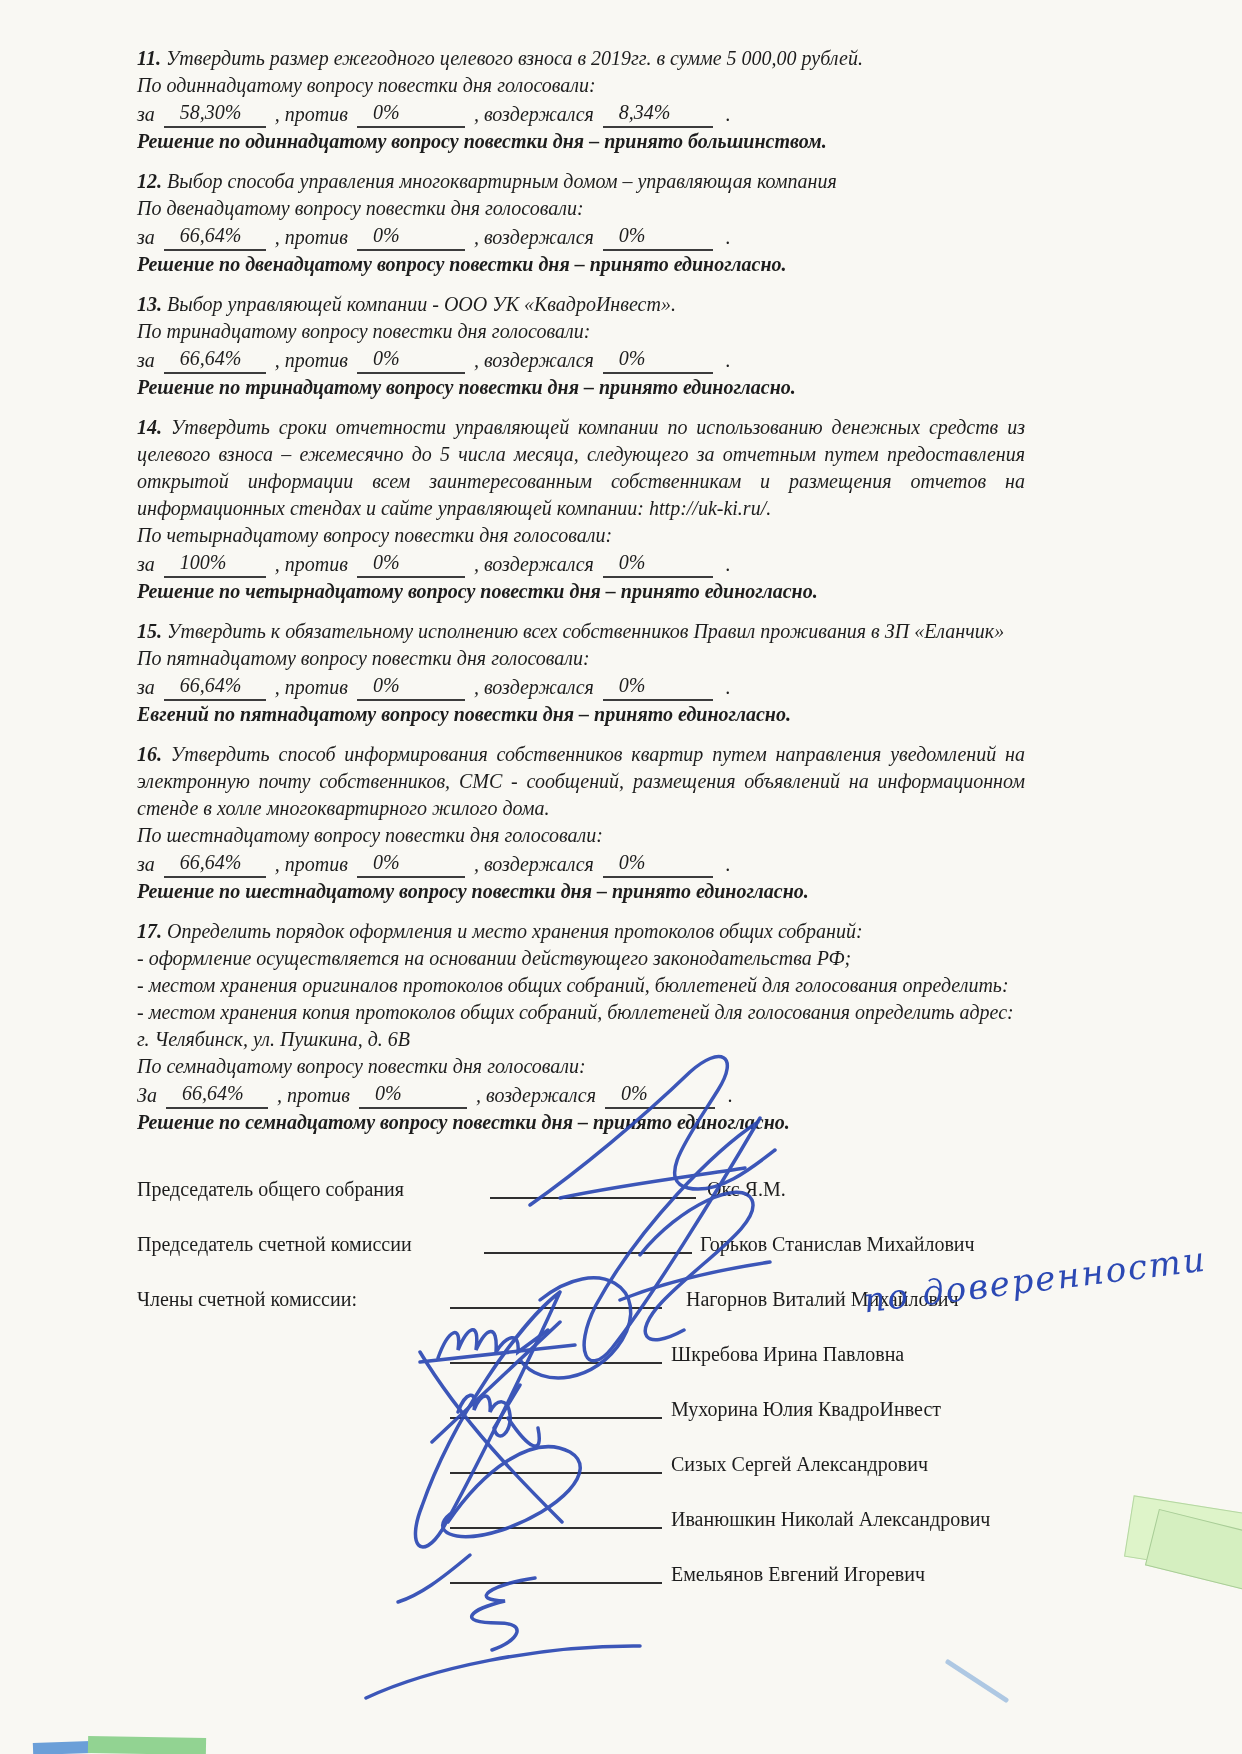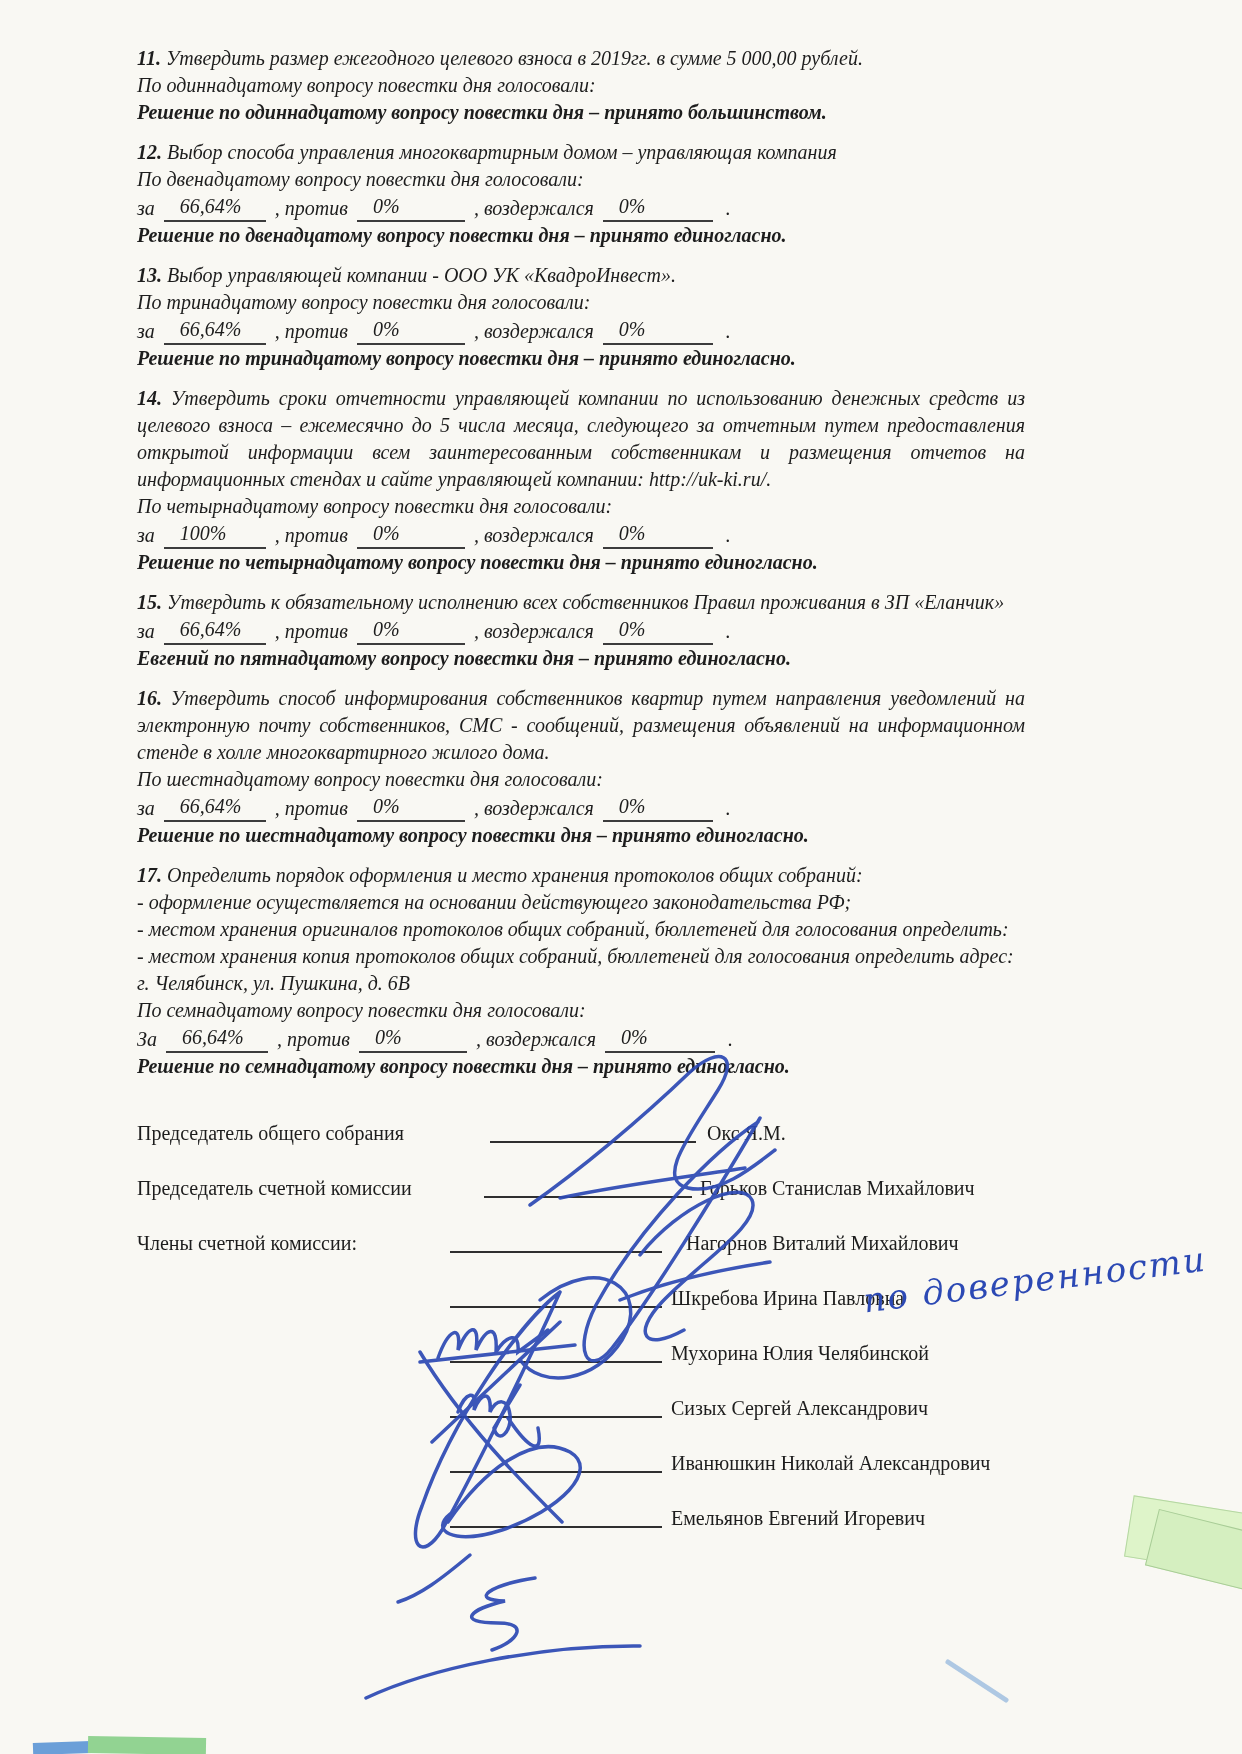--- a/index.html
+++ b/index.html
@@ -55,20 +55,23 @@
 </head>
 <body>
 
 <div class="page">
 
   <div class="content">
 
     <div class="sec">
       <p><b class="num">11.</b> <span>Утвердить размер ежегодного целевого взноса в 2019гг. в сумме 5 000,00 рублей.</span></p>
       <div>По одиннадцатому вопросу повестки дня голосовали:</div>
+      <div class="vote">
+        <span>за</span><span class="vv w1">58,30%</span><span>, против</span><span class="vv w2">0%</span><span>, воздержался</span><span class="vv w3">8,34%</span><span class="vdot">.</span>
+      </div>
       <div class="res">Решение по одиннадцатому вопросу повестки дня – принято большинством.</div>
     </div>
 
     <div class="sec">
       <p><b class="num">12.</b> <span>Выбор способа управления многоквартирным домом – управляющая компания</span></p>
       <div>По двенадцатому вопросу повестки дня голосовали:</div>
       <div class="vote">
         <span>за</span><span class="vv w1">66,64%</span><span>, против</span><span class="vv w2">0%</span><span>, воздержался</span><span class="vv w3">0%</span><span class="vdot">.</span>
       </div>
       <div class="res">Решение по двенадцатому вопросу повестки дня – принято единогласно.</div>
@@ -87,20 +90,21 @@
       <p class="body-just"><b class="num">14.</b> <span>Утвердить сроки отчетности управляющей компании по использованию денежных средств из целевого взноса – ежемесячно до 5 числа месяца, следующего за отчетным путем предоставления открытой информации всем заинтересованным собственникам и размещения отчетов на информационных стендах и сайте управляющей компании: http://uk-ki.ru/.</span></p>
       <div>По четырнадцатому вопросу повестки дня голосовали:</div>
       <div class="vote">
         <span>за</span><span class="vv w1">100%</span><span>, против</span><span class="vv w2">0%</span><span>, воздержался</span><span class="vv w3">0%</span><span class="vdot">.</span>
       </div>
       <div class="res">Решение по четырнадцатому вопросу повестки дня – принято единогласно.</div>
     </div>
 
     <div class="sec">
       <p><b class="num">15.</b> <span>Утвердить к обязательному исполнению всех собственников Правил проживания в ЗП «Еланчик»</span></p>
+      <div>По пятнадцатому вопросу повестки дня голосовали:</div>
       <div class="vote">
         <span>за</span><span class="vv w1">66,64%</span><span>, против</span><span class="vv w2">0%</span><span>, воздержался</span><span class="vv w3">0%</span><span class="vdot">.</span>
       </div>
       <div class="res">Евгений по пятнадцатому вопросу повестки дня – принято единогласно.</div>
     </div>
 
     <div class="sec">
       <p class="body-just"><b class="num">16.</b> <span>Утвердить способ информирования собственников квартир путем направления уведомлений на электронную почту собственников, СМС - сообщений, размещения объявлений на информационном стенде в холле многоквартирного жилого дома.</span></p>
       <div>По шестнадцатому вопросу повестки дня голосовали:</div>
       <div class="vote">
@@ -137,21 +141,21 @@
         <span class="sig-label">Члены счетной комиссии:</span>
         <span class="sig-line"></span>
         <span class="sig-name">Нагорнов Виталий Михайлович</span>
       </div>
       <div class="sig-row srN">
         <span class="sig-line"></span>
         <span class="sig-name">Шкребова Ирина Павловна</span>
       </div>
       <div class="sig-row srN">
         <span class="sig-line"></span>
-        <span class="sig-name">Мухорина Юлия Челябинской</span>
+        <span class="sig-name">Мухорина Юлия КвадроИнвест</span>
       </div>
       <div class="sig-row srN">
         <span class="sig-line"></span>
         <span class="sig-name">Сизых Сергей Александрович</span>
       </div>
       <div class="sig-row srN">
         <span class="sig-line"></span>
         <span class="sig-name">Иванюшкин Николай Александрович</span>
       </div>
       <div class="sig-row srN">

